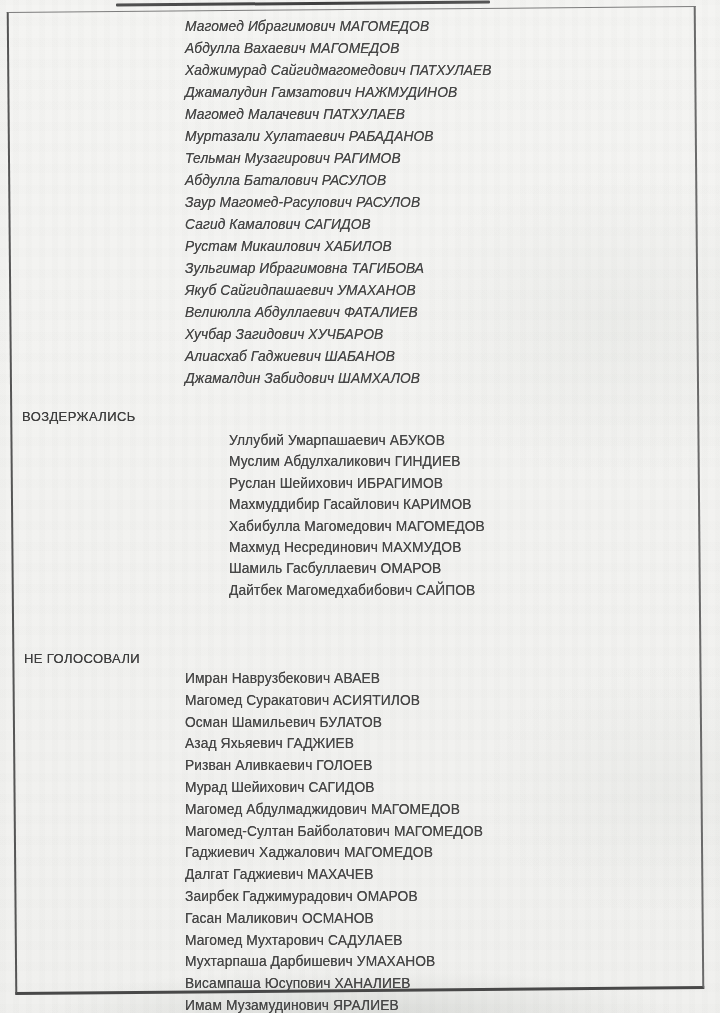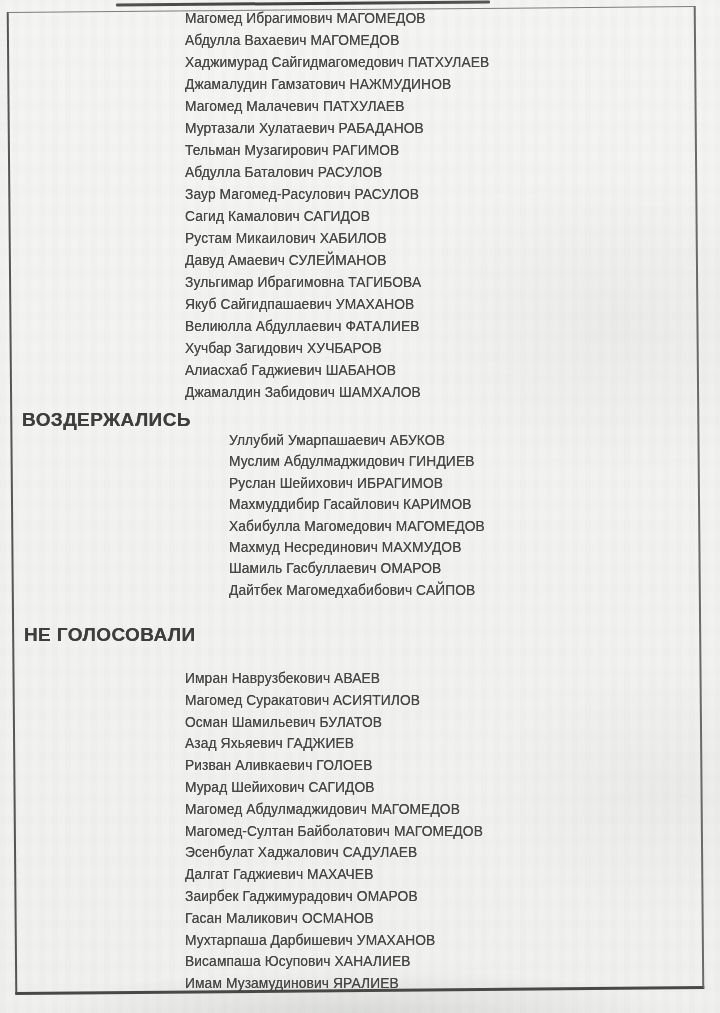--- a/index.html
+++ b/index.html
@@ -53,37 +53,37 @@
     filter: blur(0.2px);
   }
   .name-list {
     position: absolute;
     left: 185px;
     font-size: 13.8px;
     letter-spacing: 0.1px;
     text-shadow: 0 0 0.4px rgba(70,70,70,0.85);
     white-space: nowrap;
   }
-  .l1 { top: 8px; }
+  .l1 { top: 16px; font-style: italic; }
   .l1 .name-row { height: 22px;   line-height: 22px; }
   .l2 { top: 430px; }
   .l2 .name-row { height: 21.4px; line-height: 21.4px; margin-left: 44px; }
   .l3 { top: 668px; }
   .l3 .name-row { height: 21.8px; line-height: 21.8px; }
   .section-header {
     position: absolute;
-    font-weight: bold;
-    font-size: 19px;
+    font-weight: normal;
+    font-size: 13px;
     letter-spacing: 0.4px;
     color: #3e3e3e;
     text-shadow: 0 0 0.5px rgba(55,55,55,0.9);
     white-space: nowrap;
   }
   .h1 { left: 22px; top: 409px; }
-  .h2 { left: 24px; top: 624px; }
+  .h2 { left: 24px; top: 651px; }
 </style>
 </head>
 <body>
 
 <div class="scan">
 
   <div class="top-artifact"></div>
 
   <div class="frame"></div>
 
@@ -94,56 +94,56 @@
         <div class="name-row">Абдулла Вахаевич МАГОМЕДОВ</div>
         <div class="name-row">Хаджимурад Сайгидмагомедович ПАТХУЛАЕВ</div>
         <div class="name-row">Джамалудин Гамзатович НАЖМУДИНОВ</div>
         <div class="name-row">Магомед Малачевич ПАТХУЛАЕВ</div>
         <div class="name-row">Муртазали Хулатаевич РАБАДАНОВ</div>
         <div class="name-row">Тельман Музагирович РАГИМОВ</div>
         <div class="name-row">Абдулла Баталович РАСУЛОВ</div>
         <div class="name-row">Заур Магомед-Расулович РАСУЛОВ</div>
         <div class="name-row">Сагид Камалович САГИДОВ</div>
         <div class="name-row">Рустам Микаилович ХАБИЛОВ</div>
-        <div class="name-row">Давуд Амаевич СУЛЕЙМАНОВ</div>
         <div class="name-row">Зульгимар Ибрагимовна ТАГИБОВА</div>
         <div class="name-row">Якуб Сайгидпашаевич УМАХАНОВ</div>
         <div class="name-row">Велиюлла Абдуллаевич ФАТАЛИЕВ</div>
         <div class="name-row">Хучбар Загидович ХУЧБАРОВ</div>
         <div class="name-row">Алиасхаб Гаджиевич ШАБАНОВ</div>
         <div class="name-row">Джамалдин Забидович ШАМХАЛОВ</div>
       </div>
 
     <div class="section-header h1">ВОЗДЕРЖАЛИСЬ</div>
 
     <div class="name-list l2">
         <div class="name-row">Уллубий Умарпашаевич АБУКОВ</div>
-        <div class="name-row">Муслим Абдулмаджидович ГИНДИЕВ</div>
+        <div class="name-row">Муслим Абдулхаликович ГИНДИЕВ</div>
         <div class="name-row">Руслан Шейихович ИБРАГИМОВ</div>
         <div class="name-row">Махмуддибир Гасайлович КАРИМОВ</div>
         <div class="name-row">Хабибулла Магомедович МАГОМЕДОВ</div>
         <div class="name-row">Махмуд Несрединович МАХМУДОВ</div>
         <div class="name-row">Шамиль Гасбуллаевич ОМАРОВ</div>
         <div class="name-row">Дайтбек Магомедхабибович САЙПОВ</div>
       </div>
 
     <div class="section-header h2">НЕ ГОЛОСОВАЛИ</div>
 
     <div class="name-list l3">
         <div class="name-row">Имран Наврузбекович АВАЕВ</div>
         <div class="name-row">Магомед Суракатович АСИЯТИЛОВ</div>
         <div class="name-row">Осман Шамильевич БУЛАТОВ</div>
         <div class="name-row">Азад Яхьяевич ГАДЖИЕВ</div>
         <div class="name-row">Ризван Аливкаевич ГОЛОЕВ</div>
         <div class="name-row">Мурад Шейихович САГИДОВ</div>
         <div class="name-row">Магомед Абдулмаджидович МАГОМЕДОВ</div>
         <div class="name-row">Магомед-Султан Байболатович МАГОМЕДОВ</div>
-        <div class="name-row">Эсенбулат Хаджалович САДУЛАЕВ</div>
+        <div class="name-row">Гаджиевич Хаджалович МАГОМЕДОВ</div>
         <div class="name-row">Далгат Гаджиевич МАХАЧЕВ</div>
         <div class="name-row">Заирбек Гаджимурадович ОМАРОВ</div>
         <div class="name-row">Гасан Маликович ОСМАНОВ</div>
+        <div class="name-row">Магомед Мухтарович САДУЛАЕВ</div>
         <div class="name-row">Мухтарпаша Дарбишевич УМАХАНОВ</div>
         <div class="name-row">Висампаша Юсупович ХАНАЛИЕВ</div>
         <div class="name-row">Имам Музамудинович ЯРАЛИЕВ</div>
       </div>
 
   </div>
 </div>
 
 </body></html>

